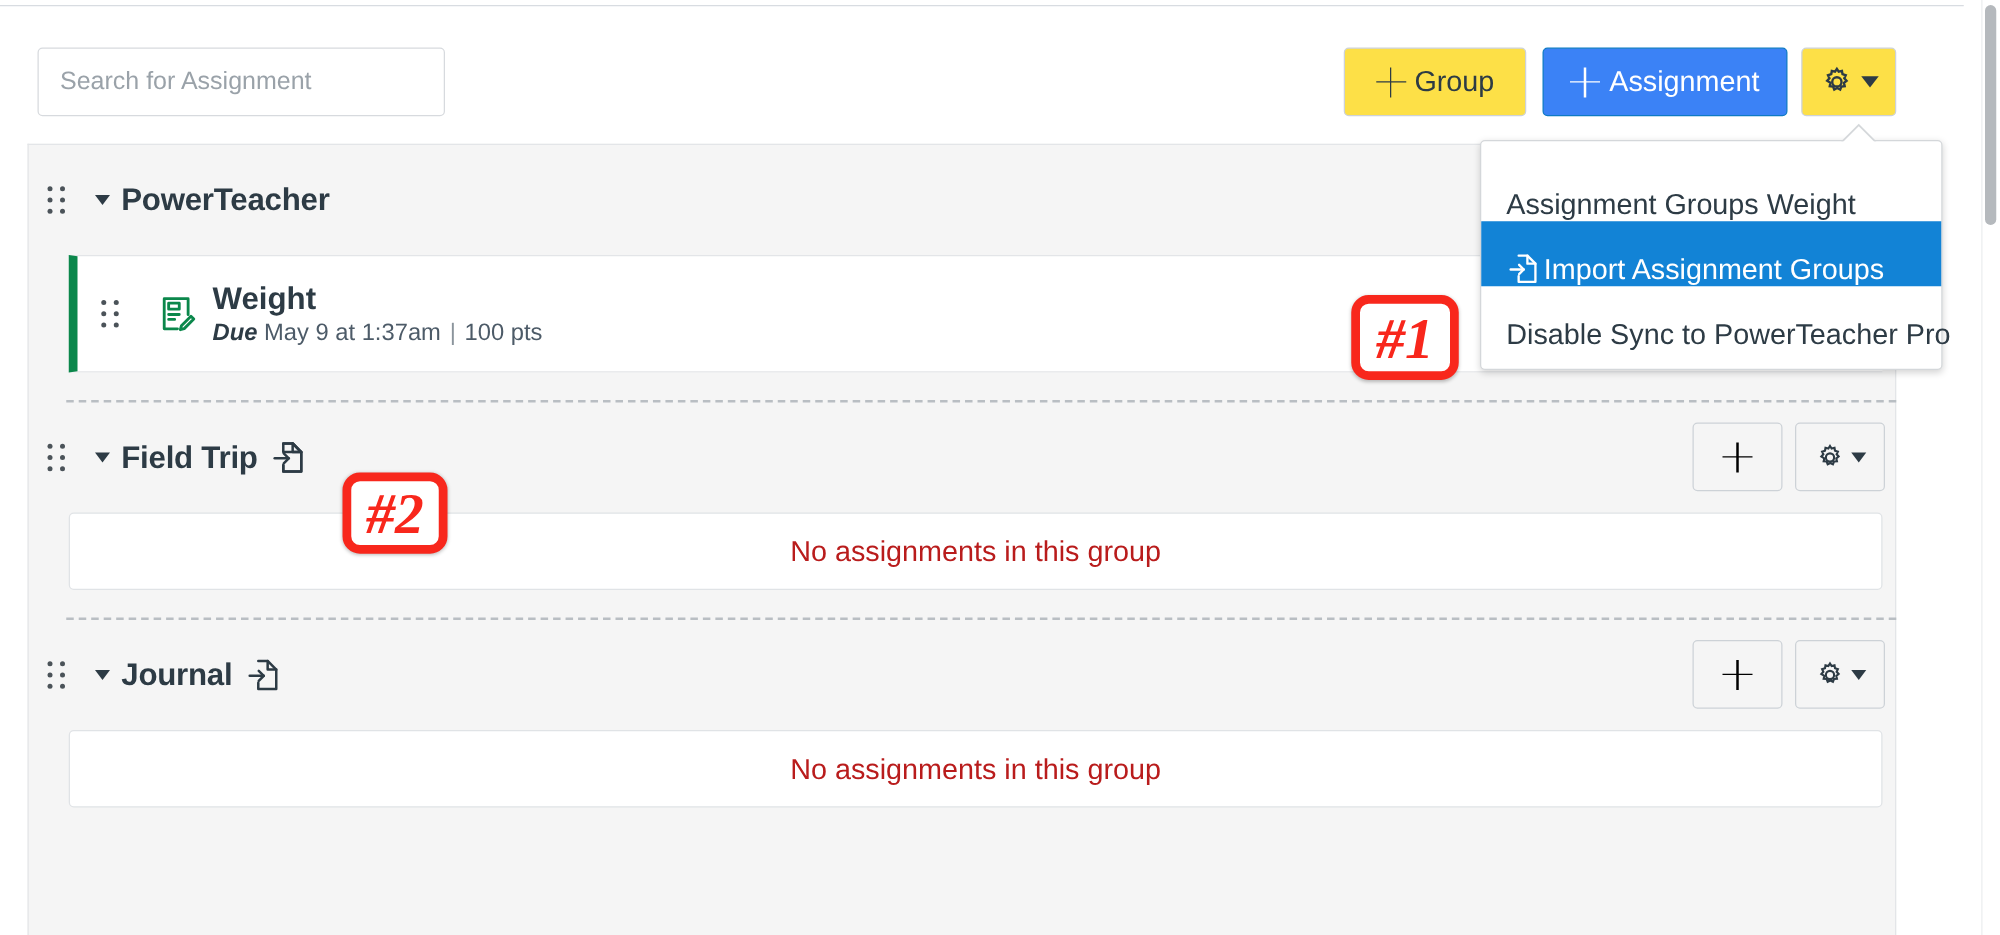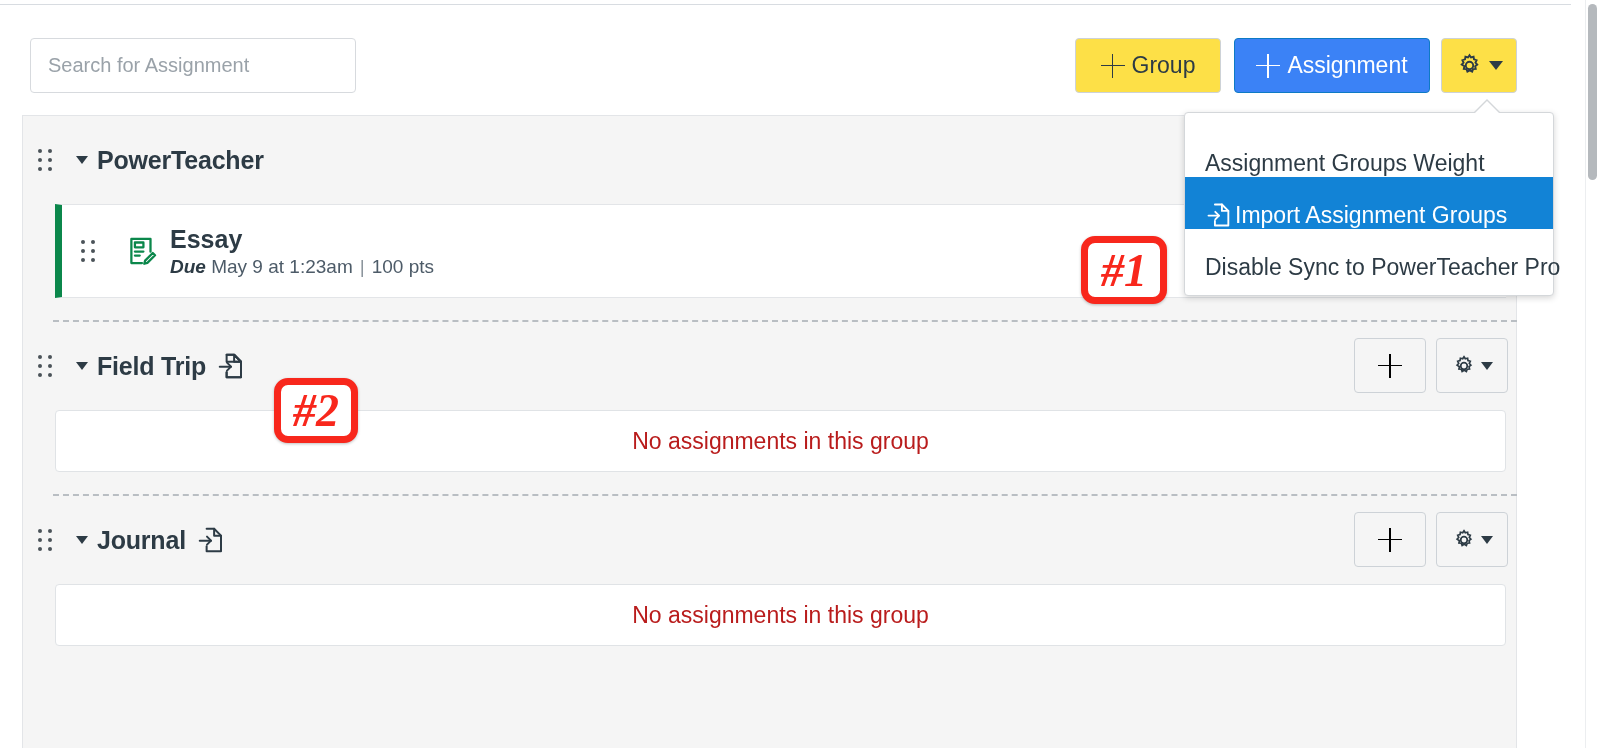--- a/index.html
+++ b/index.html
@@ -383,23 +383,23 @@
       </span>
       <span class="row-icon">
         <svg width="34" height="34" viewBox="0 0 24 24" fill="none" stroke="#0b874b" stroke-width="1.6" stroke-linecap="round" stroke-linejoin="round">
           <path d="M18 12.5V3.5H4.5v17H12"></path>
           <rect x="7" y="6" width="6" height="3.4"></rect>
           <path d="M7 12.4h6M7 15.2h3.4"></path>
           <path d="M19.6 13.4l1.6 1.6-5.4 5.4-2.2.6.6-2.2z"></path>
         </svg>
       </span>
       <span class="row-body">
-        <span class="row-title">Essay</span>
+        <span class="row-title">Weight</span>
         <span class="row-meta">
-          <b>Due</b><span>&nbsp;</span><span>May 9 at 1:23am</span><span class="meta-sep">|</span><span>100 pts</span>
+          <b>Due</b><span>&nbsp;</span><span>May 9 at 1:37am</span><span class="meta-sep">|</span><span>100 pts</span>
         </span>
       </span>
     </div>
 
     <div class="divider"></div>
 
     <div class="group-header">
       <div class="gh-left">
         <span class="drag-handle">
           <span class="dots-grid">

